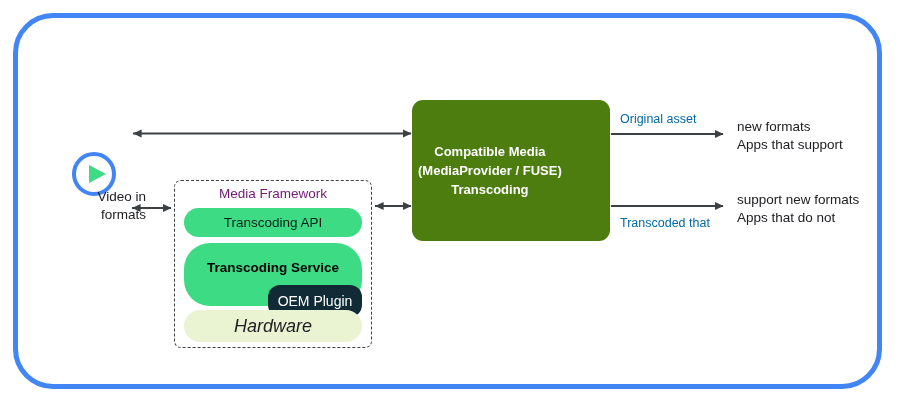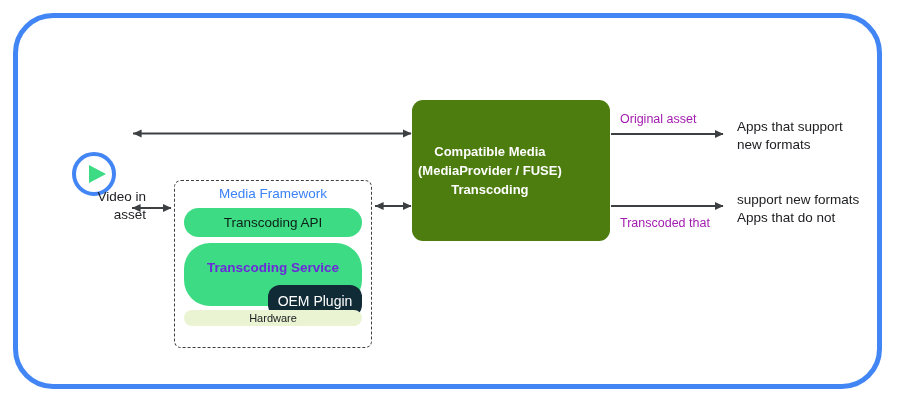--- a/index.html
+++ b/index.html
@@ -32,59 +32,59 @@
   }
 
   
   .mf-box{
     position:absolute;left:174px;top:180px;width:198px;height:168px;
     border:1.6px dashed #3c4043;border-radius:7px;box-sizing:border-box;
     background:transparent;
   }
   .mf-title{
     position:absolute;left:174px;top:185px;width:198px;text-align:center;
-    font-size:13.5px;color:#3b82f6;line-height:18px;
+    font-size:13.5px;color:#701a75;line-height:18px;
   }
   .pill{
     position:absolute;border-radius:26px;display:flex;align-items:center;
     justify-content:center;box-sizing:border-box;
   }
   .pill-api{
     left:184px;top:208px;width:178px;height:29px;background:#3ddc84;
     font-size:13.5px;font-weight:normal;color:#0d1f16;
   }
   .pill-service{
     left:184px;top:243px;width:178px;height:63px;background:#3ddc84;
-    font-size:13.5px;font-weight:bold;color:#6d28d9;
+    font-size:13.5px;font-weight:bold;color:#000000;
     align-items:flex-start;padding-top:17px;
   }
   .pill-oem{
     left:268px;top:285px;width:94px;height:32px;background:#102a36;
     border-radius:12px;font-size:14px;font-weight:normal;color:#ffffff;
   }
   .pill-hw{
-    left:184px;top:310px;width:178px;height:16px;background:#eaf4d2;
-    font-size:11px;color:#202124;
+    left:184px;top:310px;width:178px;height:32px;background:#eaf4d2;
+    font-size:18px;color:#202124;font-style:italic;
   }
 
   
   .cmt-box{
     position:absolute;left:412px;top:100px;width:198px;height:141px;
     background:#4d7c0f;border-radius:11px;box-sizing:border-box;
     display:flex;align-items:center;justify-content:flex-start;text-align:center;
     color:#ffffff;font-size:13px;font-weight:bold;line-height:19px;
     padding:0 6px;
   }
 
   
   .arrows{position:absolute;left:0;top:0;width:898px;height:404px;}
 
   
   .edge-label{
-    position:absolute;font-size:12.5px;color:#a21caf;white-space:nowrap;
+    position:absolute;font-size:12.5px;color:#0369a1;white-space:nowrap;
   }
   .lbl-original{left:620px;top:112px;}
   .lbl-transcoded{left:620px;top:216px;}
   .out-text{
     position:absolute;font-size:13.5px;color:#202124;line-height:18px;
     white-space:nowrap;
   }
   .out-top{left:737px;top:118px;}
   .out-bottom{left:737px;top:191px;}
 </style>
@@ -114,21 +114,21 @@
     <line x1="611" y1="134" x2="723" y2="134" stroke="#3c4043" stroke-width="2" marker-end="url(#ahR)"></line>
 
     <line x1="611" y1="206" x2="723" y2="206" stroke="#3c4043" stroke-width="2" marker-end="url(#ahR)"></line>
   </svg>
 
   <div class="play-icon">
     <div class="tri"></div>
   </div>
   <div class="video-label">
     <div>Video in</div>
-    <div>asset</div>
+    <div>formats</div>
   </div>
 
   <div class="mf-box"></div>
   <div class="mf-title">Media Framework</div>
 
   <div class="pill pill-api">Transcoding API</div>
 
   <div class="pill pill-service">Transcoding Service</div>
 
   <div class="pill pill-oem">OEM Plugin</div>
@@ -140,22 +140,22 @@
       <div>Compatible Media</div>
       <div>(MediaProvider / FUSE)</div>
       <div>Transcoding</div>
     </div>
   </div>
 
   <div class="edge-label lbl-original">Original asset</div>
   <div class="edge-label lbl-transcoded">Transcoded that</div>
 
   <div class="out-text out-top">
+    <div>new formats</div>
     <div>Apps that support</div>
-    <div>new formats</div>
   </div>
 
   <div class="out-text out-bottom">
     <div>support new formats</div>
     <div>Apps that do not</div>
   </div>
 
 </div>
 
 </body></html>

